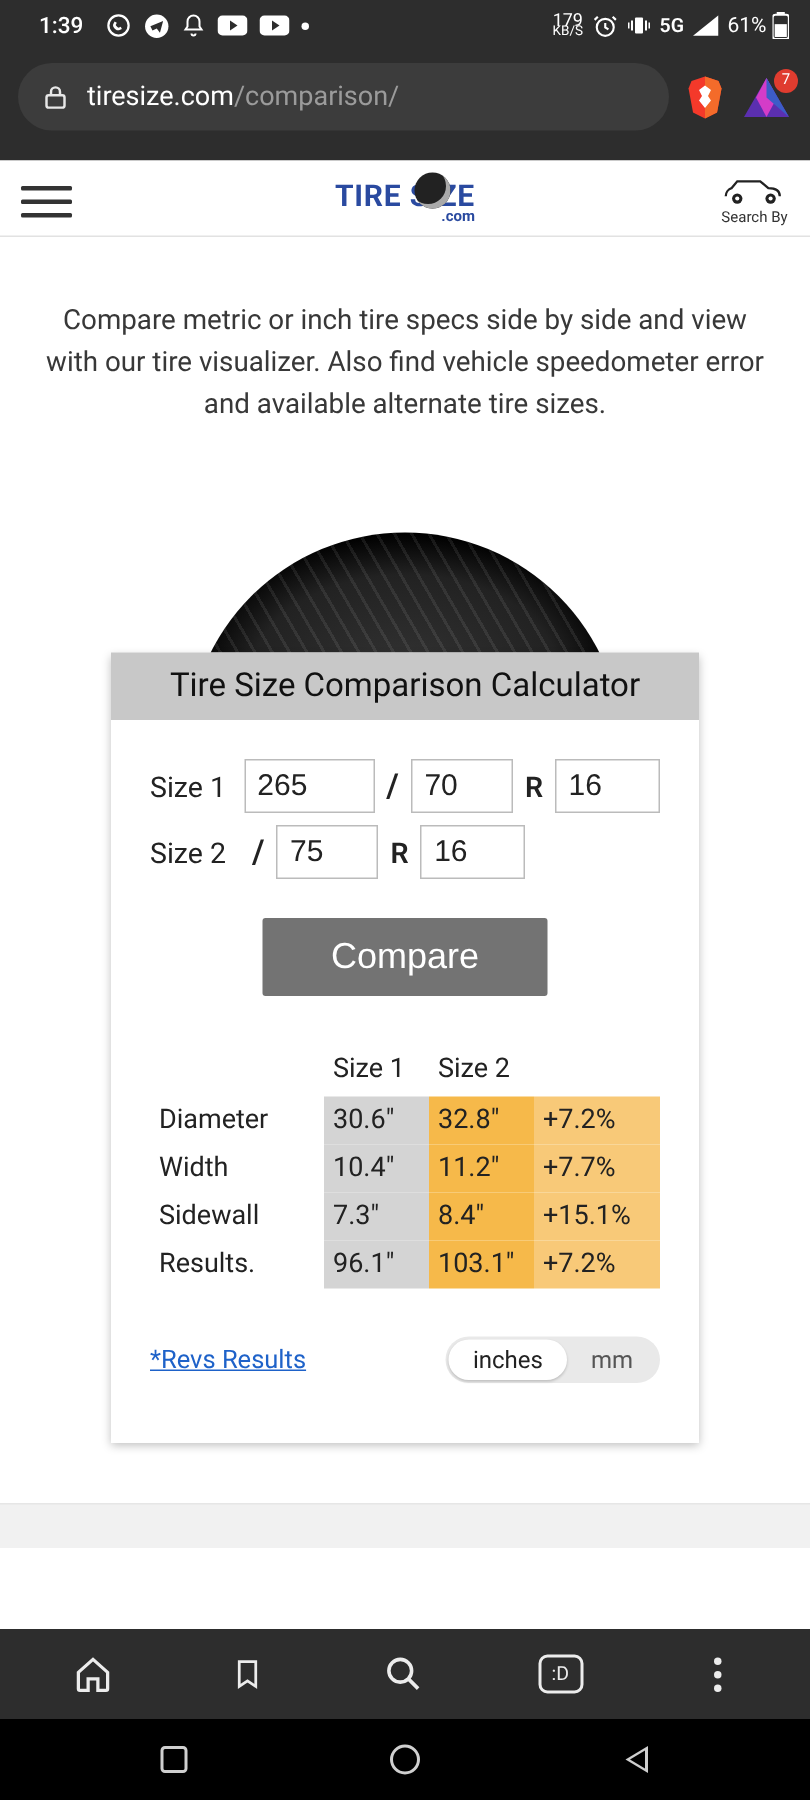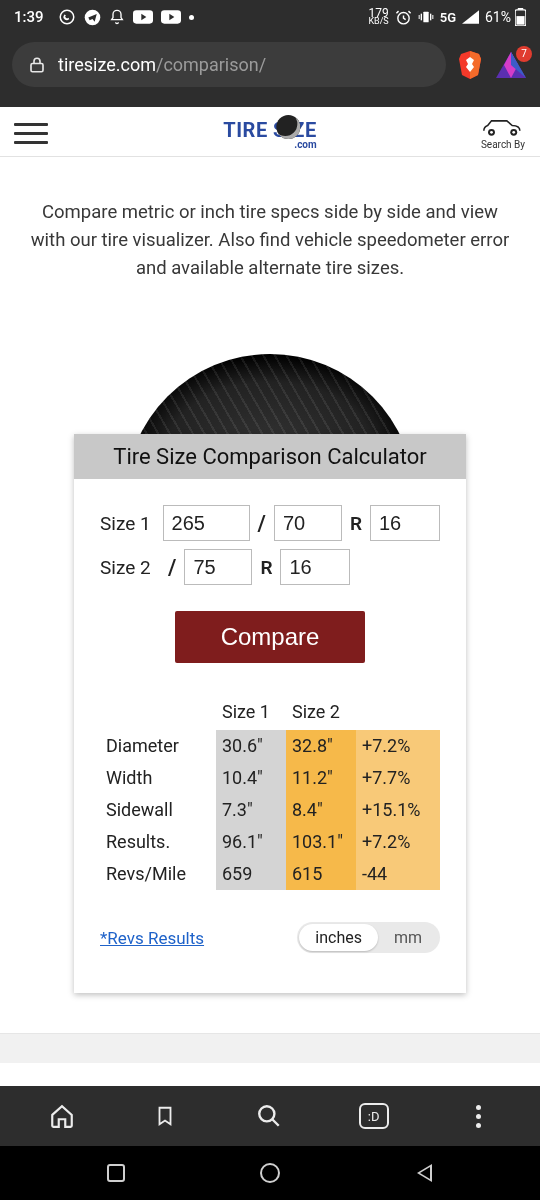--- a/index.html
+++ b/index.html
@@ -18,21 +18,21 @@
     color: #fff;
     font-size: 14px;
     display: flex;
     align-items: center;
     justify-content: space-between;
     padding: 8px 14px 6px 14px;
     position: relative;
   }
   .status-left { display: flex; align-items: center; gap: 8px; }
   .status-right { display: flex; align-items: center; gap: 6px; }
-  .status-bar .clock { font-weight: 500; margin-right: 6px; font-size:15px;}
+  .status-bar .clock { font-weight: 500; margin-right: 6px; font-size:15px;margin-left:12px;}
   .ic { display:inline-flex; align-items:center; justify-content:center; }
   .kbs { display:flex; flex-direction:column; align-items:center; line-height:0.8; font-size:9px; }
   .kbs .num { font-size:12px; }
   .batt { display:flex; align-items:center; gap:4px; font-size:14px;}
   
   .browser-bar {
     background: #2d2d2d;
     display: flex;
     align-items: center;
     padding: 10px 12px 20px 12px;
@@ -156,21 +156,21 @@
     color:#222;
   }
   .w-in { width:87px; }
   .a-in { width:68px; }
   .r-in { width:70px; }
   .slash { font-size:22px; color:#222; font-weight:600;}
   .rlabel { font-size:19px; font-weight:600; color:#222;}
   .compare-btn {
     display:block;
     margin: 26px auto 10px auto;
-    background:#7f1d1d;
+    background:#737373;
     color:#fff;
     border:none;
     font-size:24px;
     padding: 12px 46px;
     border-radius:2px;
     cursor:pointer;
   }
   .results {
     padding: 20px 26px 8px 26px;
   }
@@ -436,26 +436,20 @@
               <td class="cell-g">7.3"</td>
               <td class="cell-o">8.4"</td>
               <td class="cell-o2">+15.1%</td>
             </tr>
             <tr>
               <td class="metric">Results.</td>
               <td class="cell-g">96.1"</td>
               <td class="cell-o">103.1"</td>
               <td class="cell-o2">+7.2%</td>
             </tr>
-            <tr>
-              <td class="metric">Revs/Mile</td>
-              <td class="cell-g">659</td>
-              <td class="cell-o">615</td>
-              <td class="cell-o2">-44</td>
-            </tr>
           </tbody>
       </table>
     </div>
 
     <div class="about-row">
       <a class="about-link">*Revs Results</a>
       <div class="unit-toggle">
         <span class="active">inches</span>
         <span>mm</span>
       </div>

